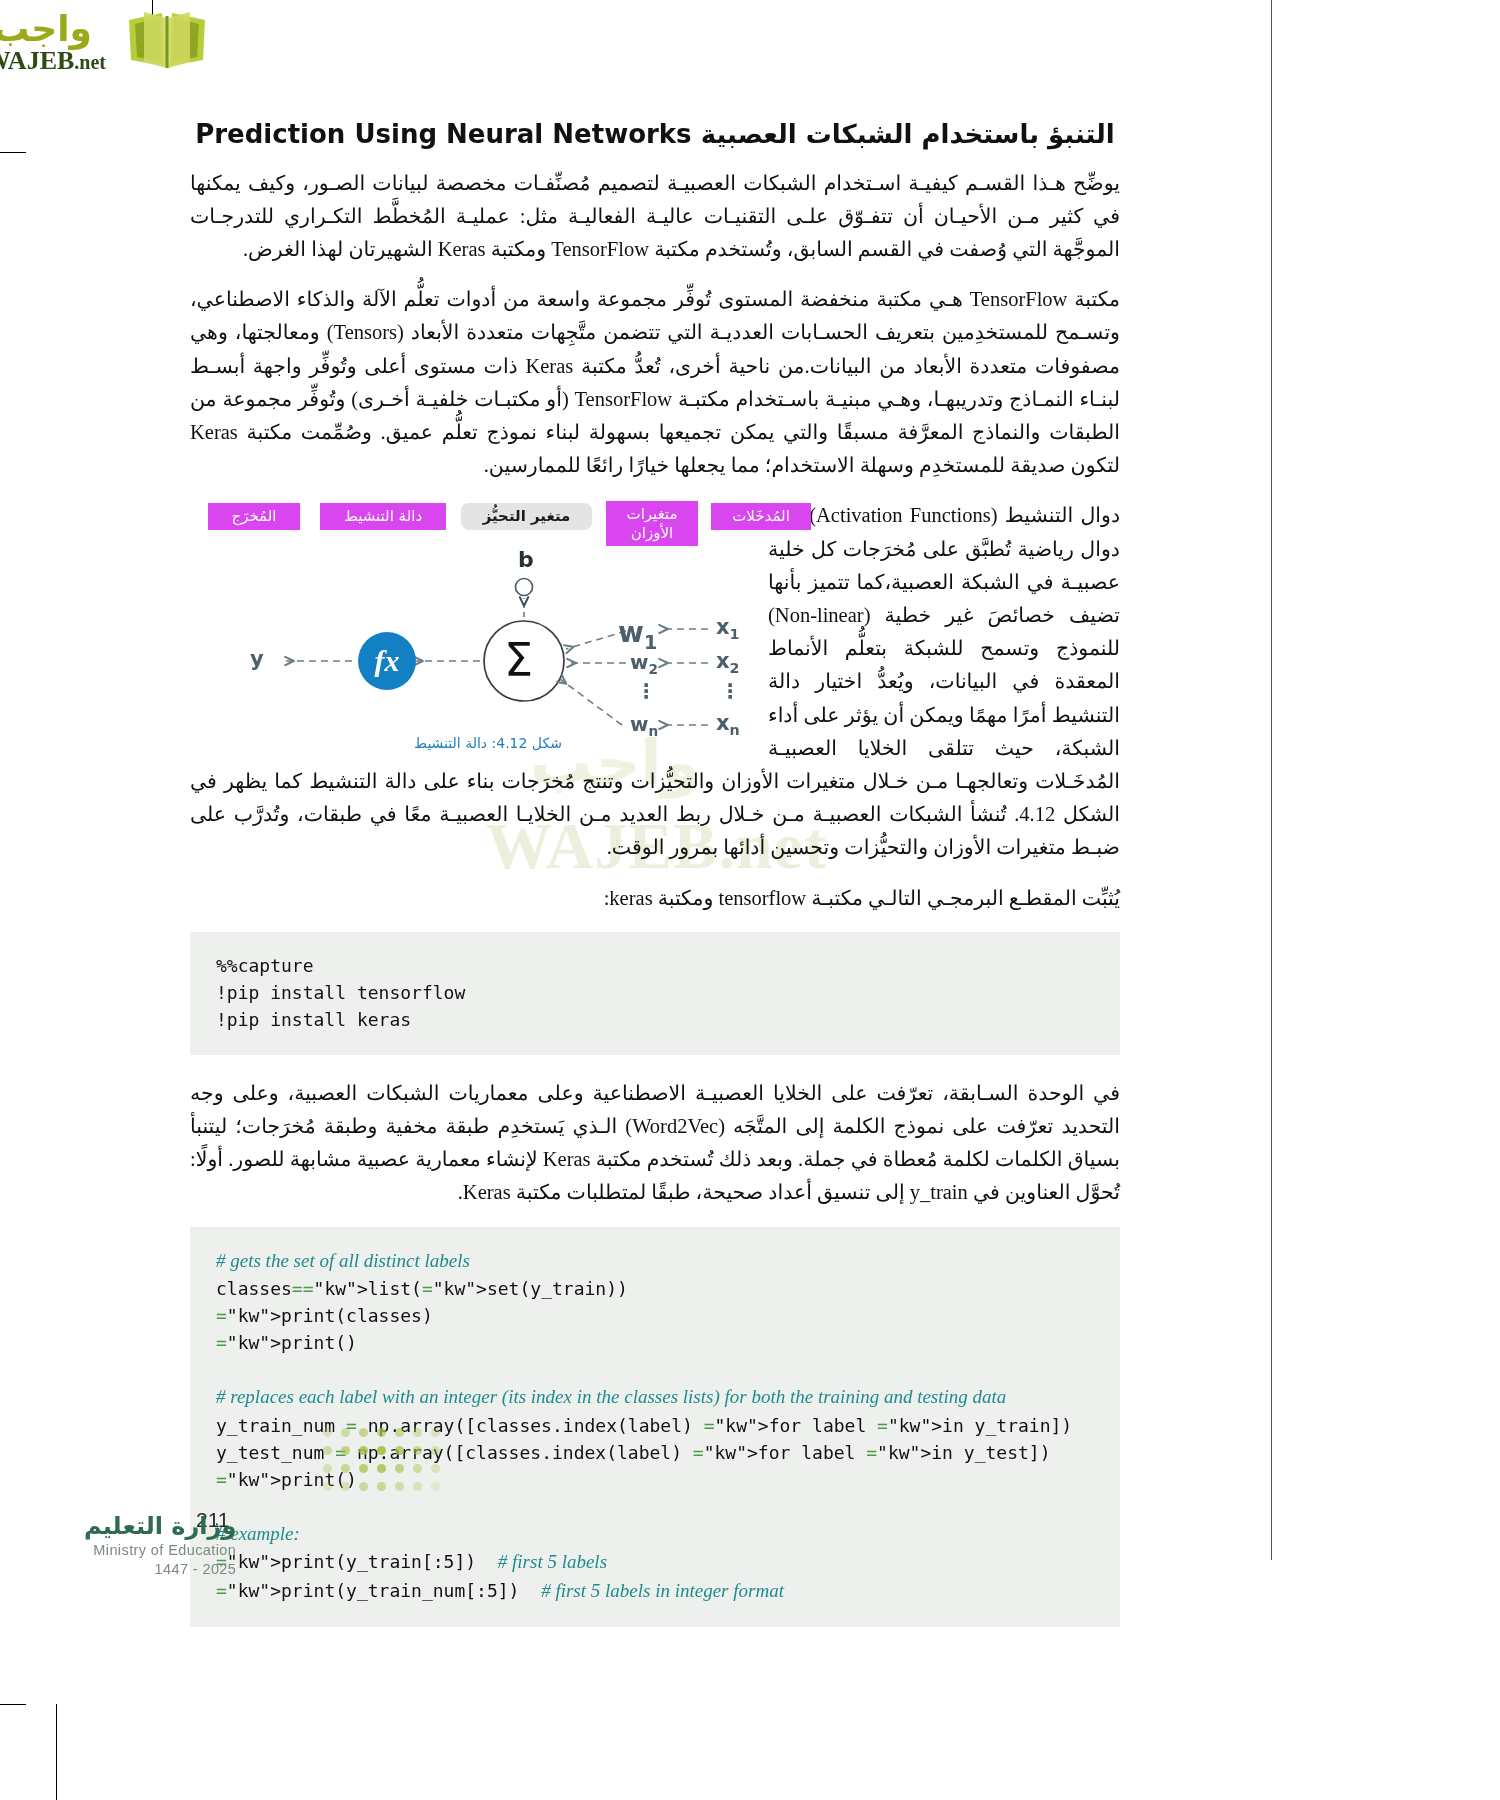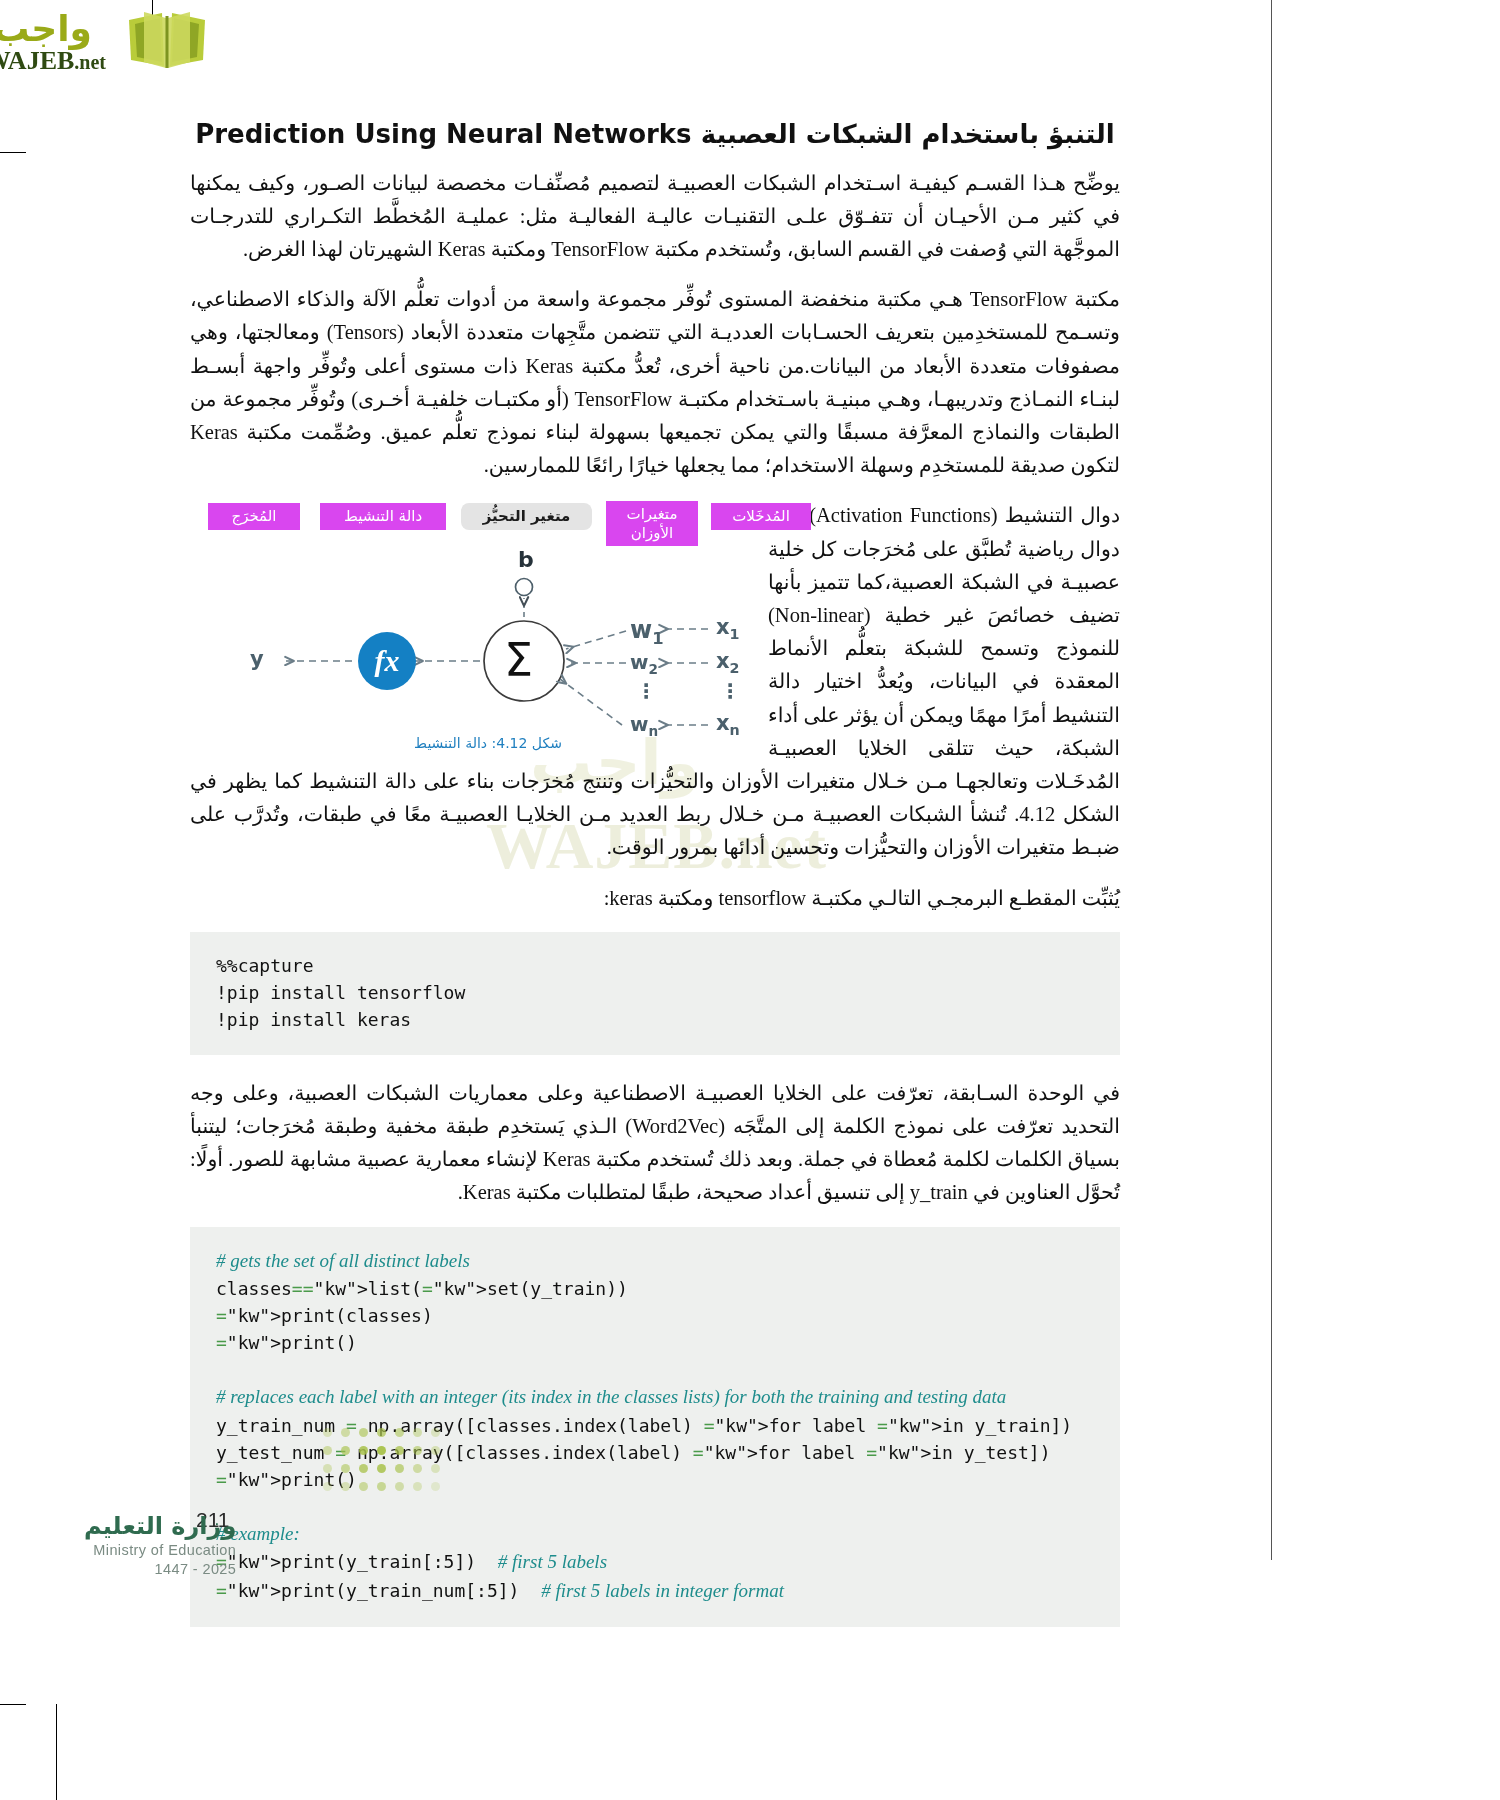--- a/index.html
+++ b/index.html
@@ -277,21 +277,21 @@
       </svg>
 
       <div class="sym" style="left:296px; top:130px; font-size:46px; color:#111; font-family:'DejaVu Sans',sans-serif; font-weight:normal;">Σ</div>
 
       <div class="fx-circle" style="left:150px; top:129px;">
         <span>fx</span>
       </div>
 
       <div class="sym" style="left:42px; top:144px; font-size:21px;">y</div>
 
-      <div class="sym" style="left:422px; top:113px; font-size:24px;">
+      <div class="sym" style="left:410px; top:113px; font-size:28px;">
         <span>w</span><sub>1</sub>
       </div>
       <div class="sym" style="left:422px; top:147px; font-size:20px;">
         <span>w</span><sub>2</sub>
       </div>
       <div class="sym" style="left:422px; top:209px; font-size:20px;">
         <span>w</span><sub>n</sub>
       </div>
 
       <div class="sym" style="left:508px; top:112px; font-size:21px;">

